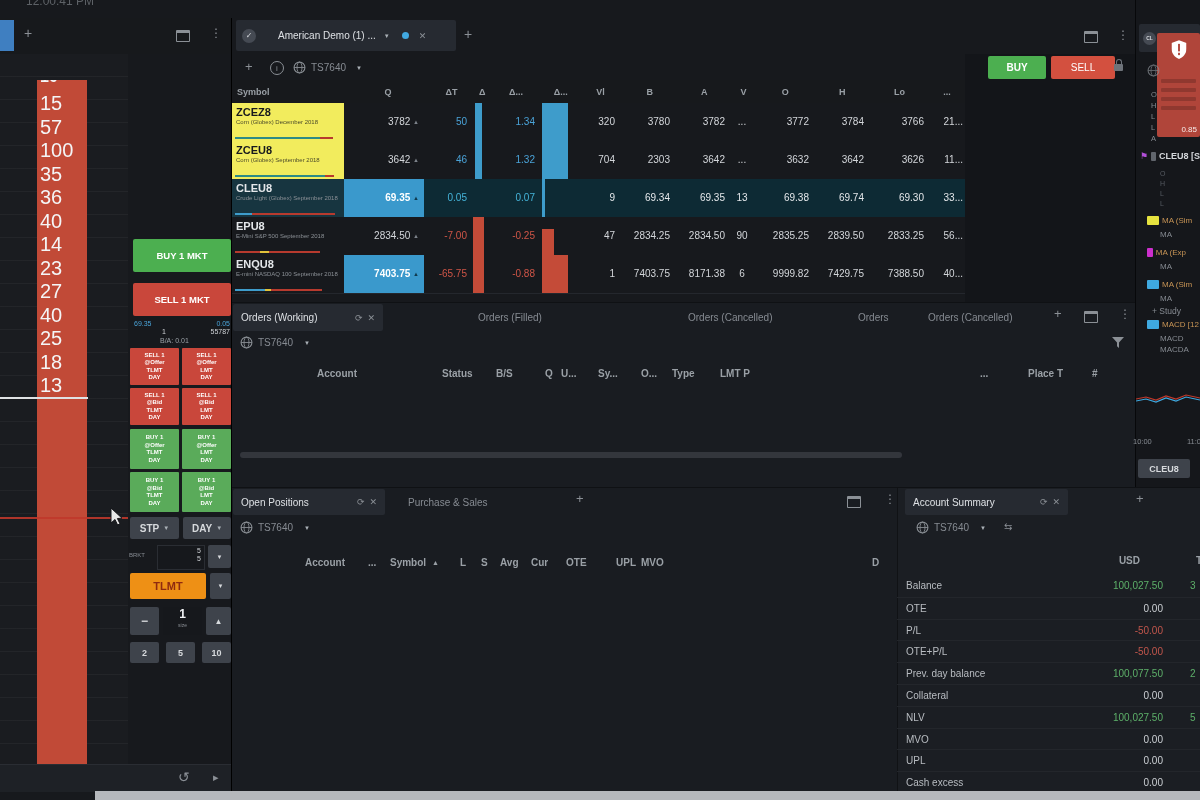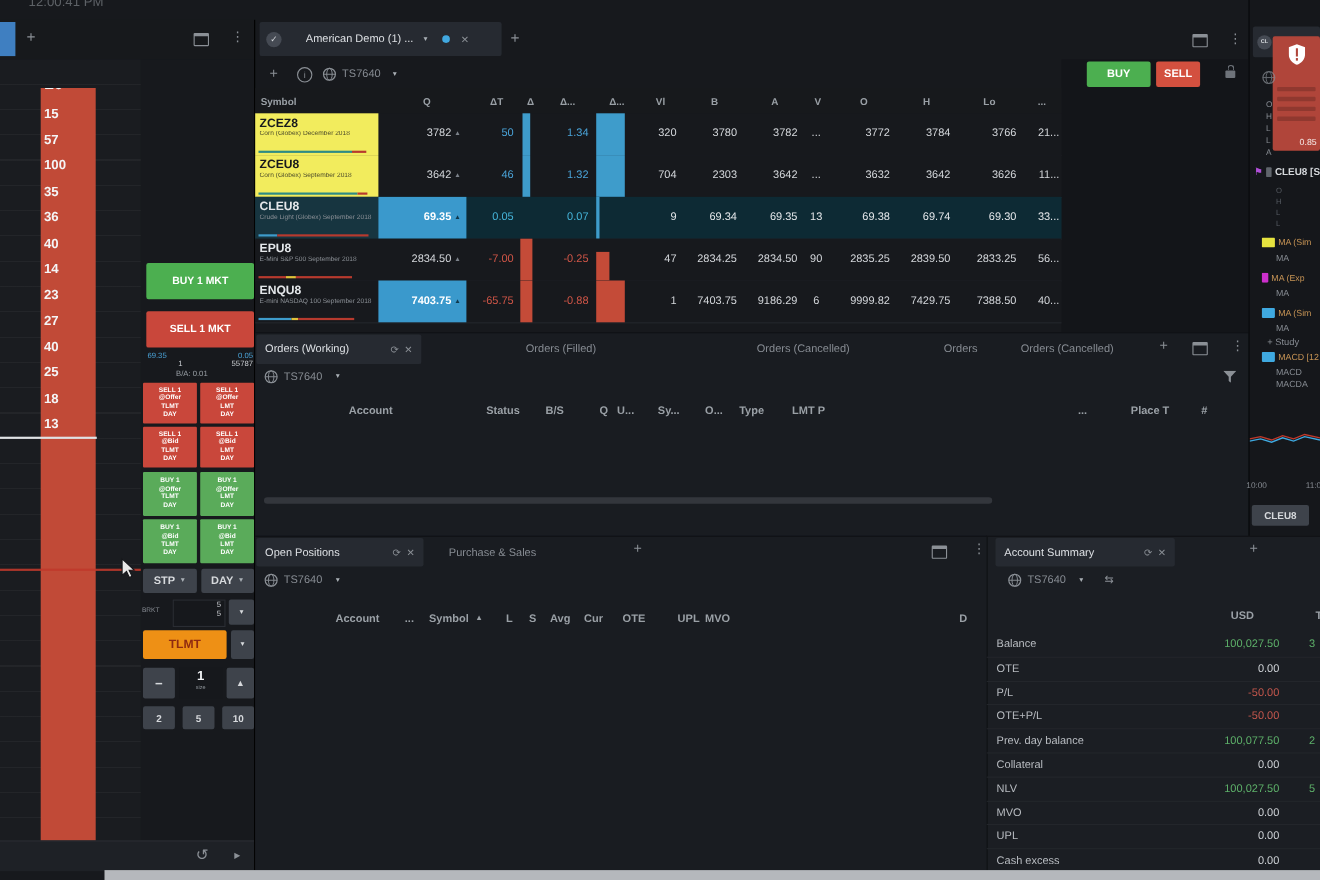--- a/index.html
+++ b/index.html
@@ -5,21 +5,21 @@
   html,body{margin:0;background:#0b0c0e}
   #app{position:relative;width:1200px;height:800px;background:#17191d;overflow:hidden;
        font-family:"Liberation Sans",sans-serif;color:#c9ccd1;font-size:10px}
   .abs{position:absolute}
   .flex{display:flex;align-items:center}
   .ic-txt{color:#8b9096}
   .dim{color:#868b92}
   
   .stripes{background:#1a1c20;background-image:repeating-linear-gradient(to bottom,transparent 0 22px,rgba(255,255,255,.04) 22px 23px)}
   .redcol{background:#c14a37}
-  .lnum{position:absolute;left:40px;width:46px;height:23px;line-height:23px;font-size:12px;font-weight:bold;color:#f4f5f6}
+  .lnum{position:absolute;left:40px;width:46px;height:23px;line-height:23px;font-size:20px;font-weight:normal;color:#f4f5f6}
   
   .btn{display:flex;align-items:center;justify-content:center;border-radius:2px;font-weight:bold;cursor:default}
   .grn{background:#4caf50;color:#fff}
   .red{background:#c9473b;color:#fff}
   .gry{background:#3e434b;color:#d6d9dc}
   .gridbtn{font-size:6px;line-height:7.5px;text-align:center;color:#fff;font-weight:bold;border-radius:1px;display:flex;flex-direction:column;justify-content:center}
   .caret{font-size:6px;color:#aab0b6;margin-left:4px}
   
   .tab-active{background:#262a31;border-radius:2px;color:#dde0e4;font-size:10px;display:flex;align-items:center}
   .tab-label{color:#868b92;font-size:10px}
@@ -224,21 +224,21 @@
       <ellipse cx="6" cy="6" rx="2.3" ry="5" fill="none" stroke="#8b9096" stroke-width=".8"></ellipse>
       <path d="M1,6 H11" stroke="#8b9096" stroke-width=".8"></path>
     </svg>
   <div class="abs dim" style="left:311px;top:62px;font-size:10px">TS7640</div>
   <div class="abs caret" style="left:352px;top:65px">▼</div>
 
   <div class="abs" style="left:965px;top:54px;width:170px;height:248px;background:#131519"></div>
   <span class="win abs" style="left:1084px;top:31px"></span>
   <div class="abs ic-txt" style="left:1117px;top:28px;font-size:12px">⋮</div>
   <div class="abs btn grn" style="left:988px;top:56px;width:58px;height:23px;font-size:10px">BUY</div>
-  <div class="abs btn" style="left:1051px;top:56px;width:40px;height:23px;font-size:10px;background:#d3503f;color:#fff;font-weight:bold">SELL</div>
+  <div class="abs btn" style="left:1051px;top:56px;width:64px;height:23px;font-size:10px;background:#d3503f;color:#fff;font-weight:normal">SELL</div>
   <div class="abs lock" style="left:1114px;top:64px"></div>
 
   <div class="abs qhead" style="left:232px;top:80px;width:733px;height:23px;background:#17191c">
     <div class="qh" style="width:112px;text-align:left;padding-left:5px">Symbol</div>
     <div class="qh" style="width:80px">Q</div>
     <div class="qh" style="width:48px">ΔT</div>
     <div class="qh" style="width:14px">Δ</div>
     <div class="qh" style="width:54px">Δ...</div>
     <div class="qh" style="width:36px">Δ...</div>
     <div class="qh" style="width:44px">Vl</div>
@@ -376,21 +376,21 @@
     <div class="qc tred" style="width:48px">-65.75</div>
     <div class="qc" style="width:14px">
         <i class="vbar" style="left:1px;width:11px;height:38px;background:#c44b38"></i>
       </div>
     <div class="qc tred" style="width:54px">-0.88</div>
     <div class="qc" style="width:36px">
         <i class="vbar" style="left:2px;width:26px;height:38px;background:#c44b38"></i>
       </div>
     <div class="qc" style="width:44px">1</div>
     <div class="qc" style="width:55px">7403.75</div>
-    <div class="qc" style="width:55px">9186.29</div>
+    <div class="qc" style="width:55px">8171.38</div>
     <div class="qc" style="width:24px;text-align:center;padding-right:0">6</div>
     <div class="qc" style="width:60px">9999.82</div>
     <div class="qc" style="width:55px">7429.75</div>
     <div class="qc" style="width:60px">7388.50</div>
     <div class="qc" style="width:36px;padding-right:2px">40...</div>
   </div>
 
   <div class="abs" style="left:232px;top:302px;width:903px;height:185px;background:#191c21;border-top:1px solid #0f1114"></div>
   <div class="abs tab-active" style="left:233px;top:304px;width:150px;height:27px;padding:0 8px;box-sizing:border-box">
     <span>Orders (Working)</span>

